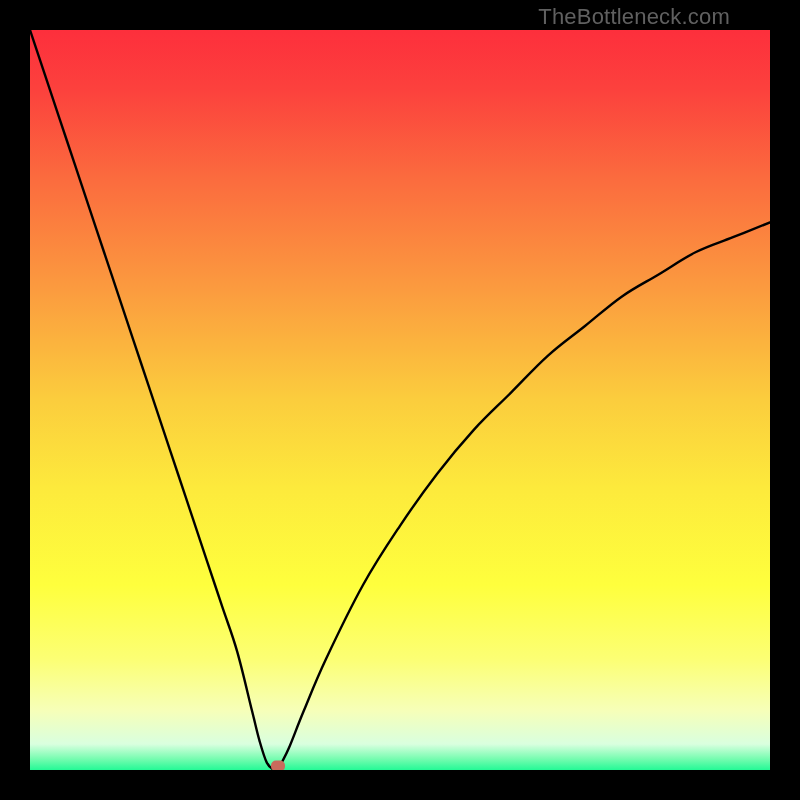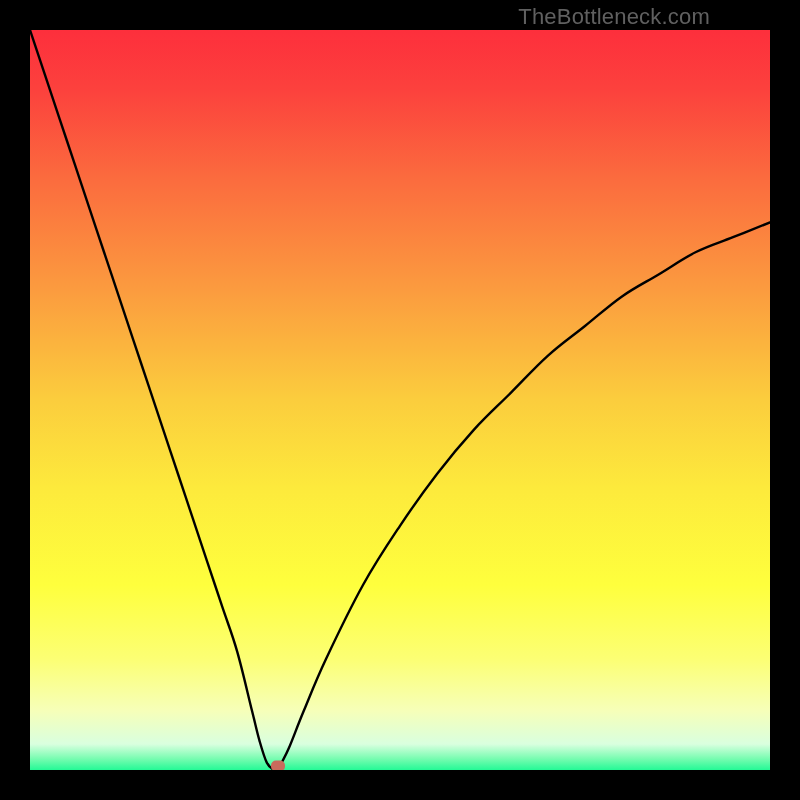--- a/index.html
+++ b/index.html
@@ -9,20 +9,21 @@
     height: 800px;
     overflow: hidden;
     background: #000;
     font-family: Arial, Helvetica, sans-serif;
   }
   .frame {
     position: relative;
     width: 722px;
     height: 800px;
     background: #000;
+    padding-left: 20px;
   }
   .plot-area {
     position: absolute;
     left: 30px;
     top: 30px;
     width: 740px;
     height: 740px;
     overflow: hidden;
   }
   .gradient {

